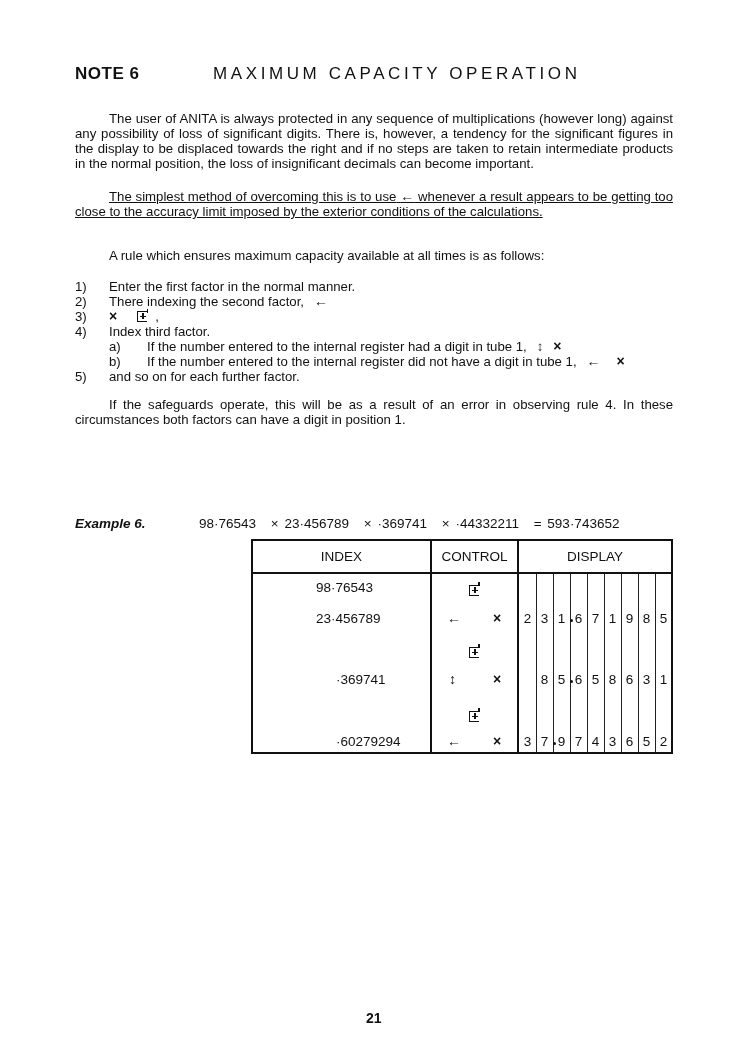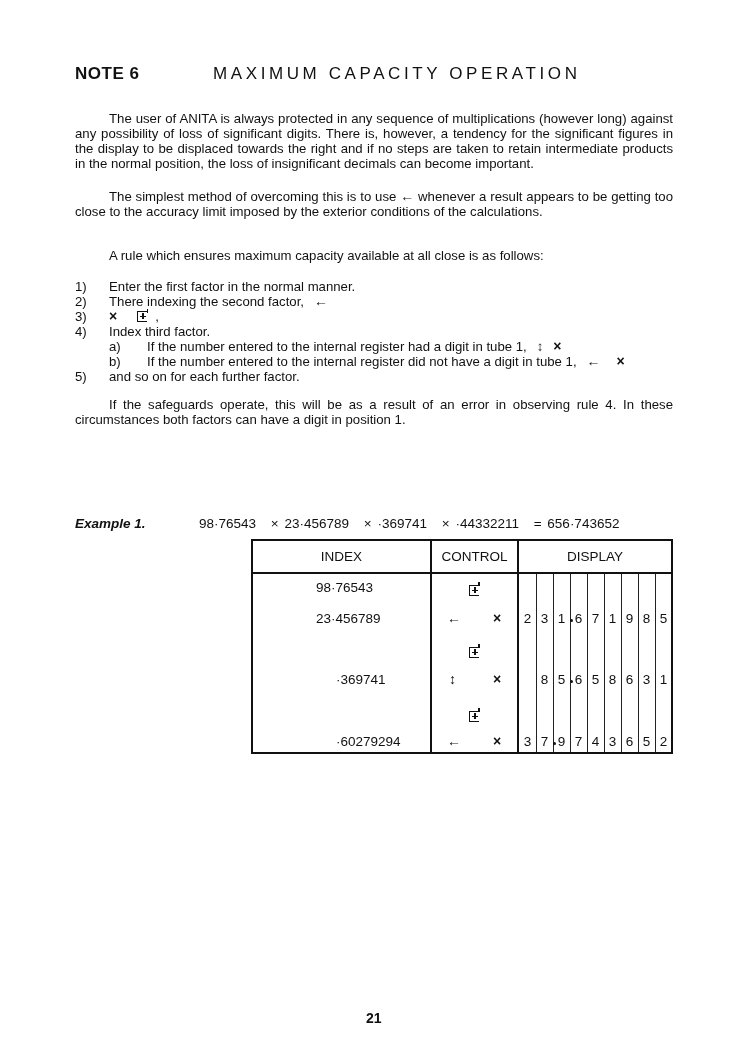--- a/index.html
+++ b/index.html
@@ -4,21 +4,21 @@
 <style>
   html, body { margin: 0; padding: 0; background: #ffffff; }
   body { width: 745px; height: 1054px; position: relative; overflow: hidden;
          font-family: "Liberation Sans", sans-serif; color: #111; }
   .abs { position: absolute; }
   .note-num { left: 75px; top: 64px; font-size: 17px; font-weight: bold; letter-spacing: 0.5px; }
   .note-title { left: 213px; top: 64px; font-size: 17px; font-weight: normal; letter-spacing: 3.6px; }
   .para { left: 75px; width: 598px; font-size: 13.2px; line-height: 15px; text-align: justify; }
   .para .indent { display: inline-block; width: 34px; }
   .p1 { top: 99px; margin-top: 12px; }
-  .p2 { top: 189px; }
+  .p2 { top: 189px; text-decoration: underline; }
   .p3 { top: 248px; }
   .p4 { top: 397px; }
   .rules { left: 75px; top: 279px; font-size: 13.2px; line-height: 15px; }
   .rule { position: relative; height: 15px; white-space: nowrap; }
   .rule .num { position: absolute; left: 0; width: 30px; }
   .rule .txt { position: absolute; left: 34px; }
   .rule.sub .num { left: 34px; }
   .rule.sub .txt { left: 72px; }
   .sym { font-weight: bold; display: inline-block; margin-left: 10px; }
   .sym.x { font-size: 14px; }
@@ -51,21 +51,21 @@
 </head>
 <body>
 
 <div class="abs note-num">NOTE 6</div>
 <div class="abs note-title">MAXIMUM CAPACITY OPERATION</div>
 
 <div class="abs para p1"><span class="indent"></span><span>The user of ANITA is always protected in any sequence of multiplications (however long) against any possibility of loss of significant digits. There is, however, a tendency for the significant figures in the display to be displaced towards the right and if no steps are taken to retain intermediate products in the normal position, the loss of insignificant decimals can become important.</span></div>
 
 <div class="abs para p2"><span class="indent"></span><span>The simplest method of overcoming this is to use</span> <span class="arrow-left">←</span> <span>whenever a result appears to be getting too close to the accuracy limit imposed by the exterior conditions of the calculations.</span></div>
 
-<div class="abs para p3"><span class="indent"></span><span>A rule which ensures maximum capacity available at all close is as follows:</span></div>
+<div class="abs para p3"><span class="indent"></span><span>A rule which ensures maximum capacity available at all times is as follows:</span></div>
 
 <div class="abs rules">
   <div class="rule">
     <span class="num">1)</span>
     <span class="txt">Enter the first factor in the normal manner.</span>
   </div>
   <div class="rule">
     <span class="num">2)</span>
     <span class="txt"><span>There indexing the second factor,</span><span class="sym arrow-left">←</span></span>
   </div>
@@ -86,27 +86,27 @@
     <span class="txt"><span>If the number entered to the internal register did not have a digit in tube 1,</span><span class="sym arrow-left">←</span><span class="sym x" style="margin-left:16px">×</span></span>
   </div>
   <div class="rule">
     <span class="num">5)</span>
     <span class="txt">and so on for each further factor.</span>
   </div>
 </div>
 
 <div class="abs para p4"><span class="indent"></span><span>If the safeguards operate, this will be as a result of an error in observing rule 4. In these circumstances both factors can have a digit in position 1.</span></div>
 
-<div class="abs example-label">Example 1.</div>
+<div class="abs example-label">Example 6.</div>
 <div class="abs example-eq">
   <span>98·76543</span>
   <span>× 23·456789</span>
   <span>× ·369741</span>
   <span>× ·44332211</span>
-  <span>= 656·743652</span>
+  <span>= 593·743652</span>
 </div>
 
 <table class="ex">
   <tbody>
       <tr>
     <th class="col-index">INDEX</th>
     <th class="col-control">CONTROL</th>
     <th class="col-display">DISPLAY</th>
   </tr>
   <tr>

